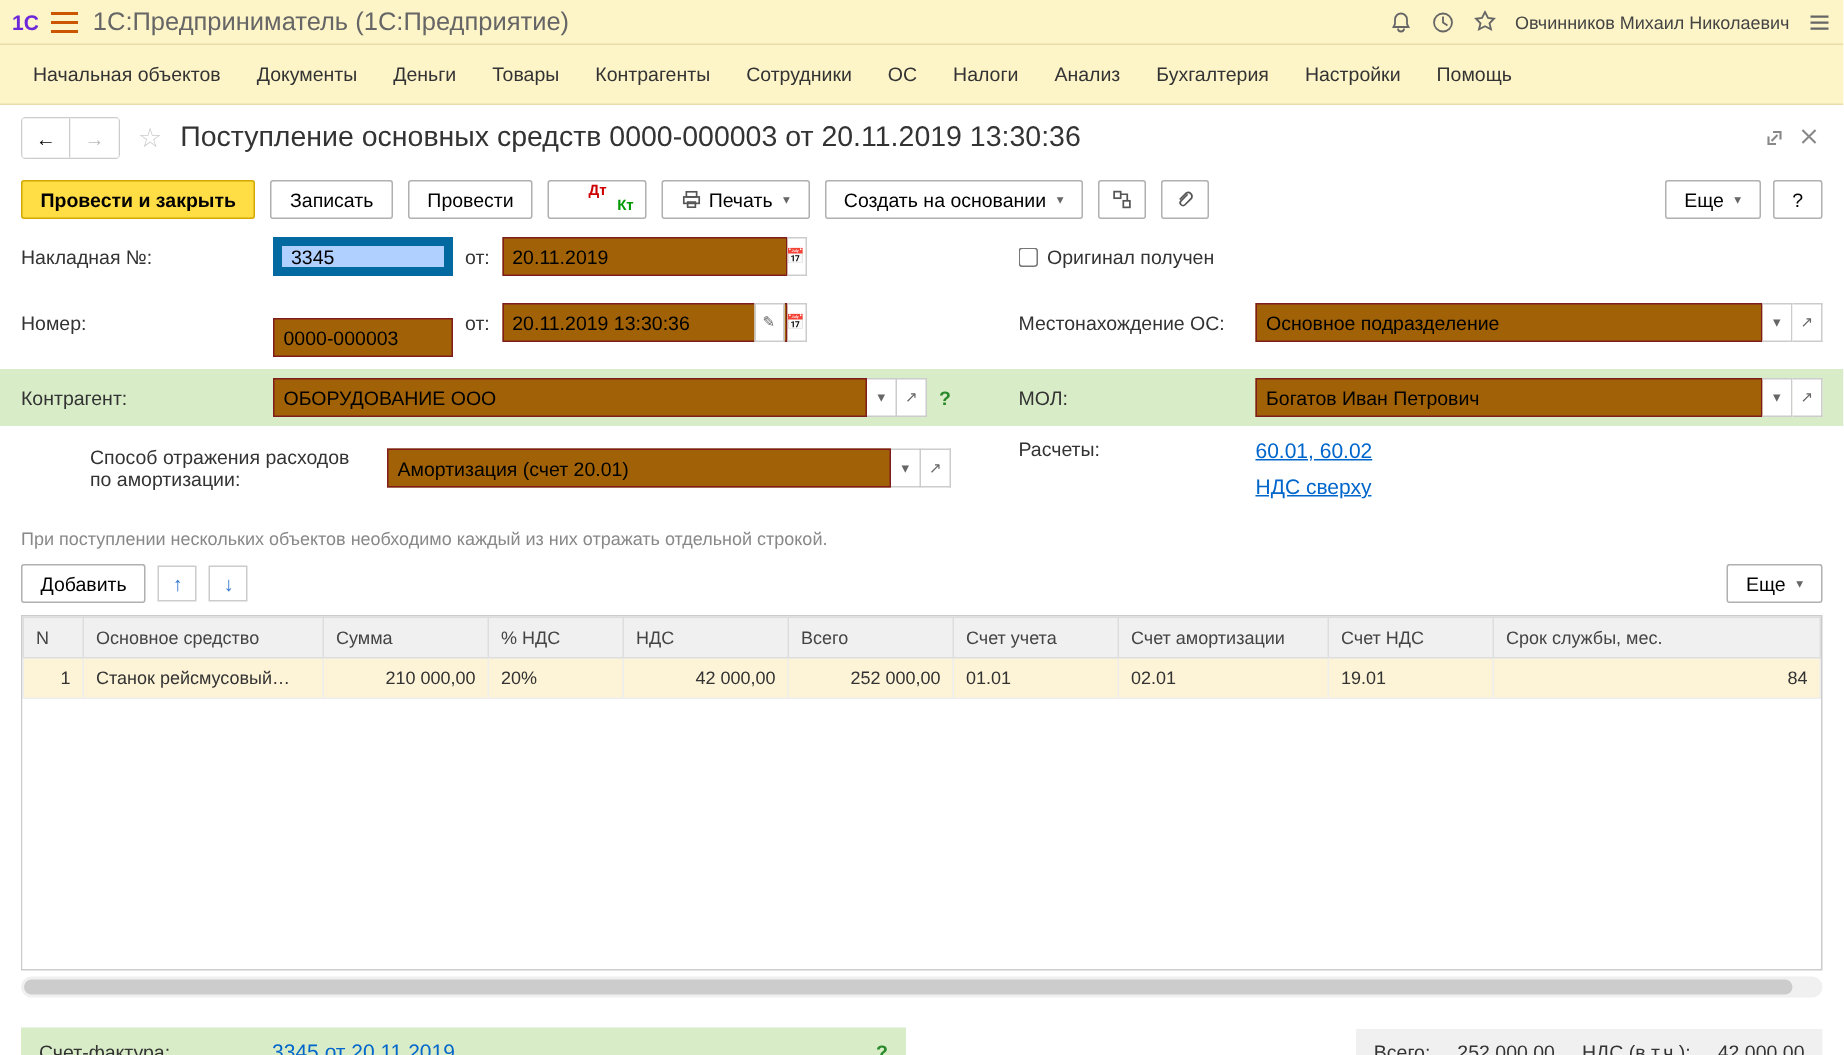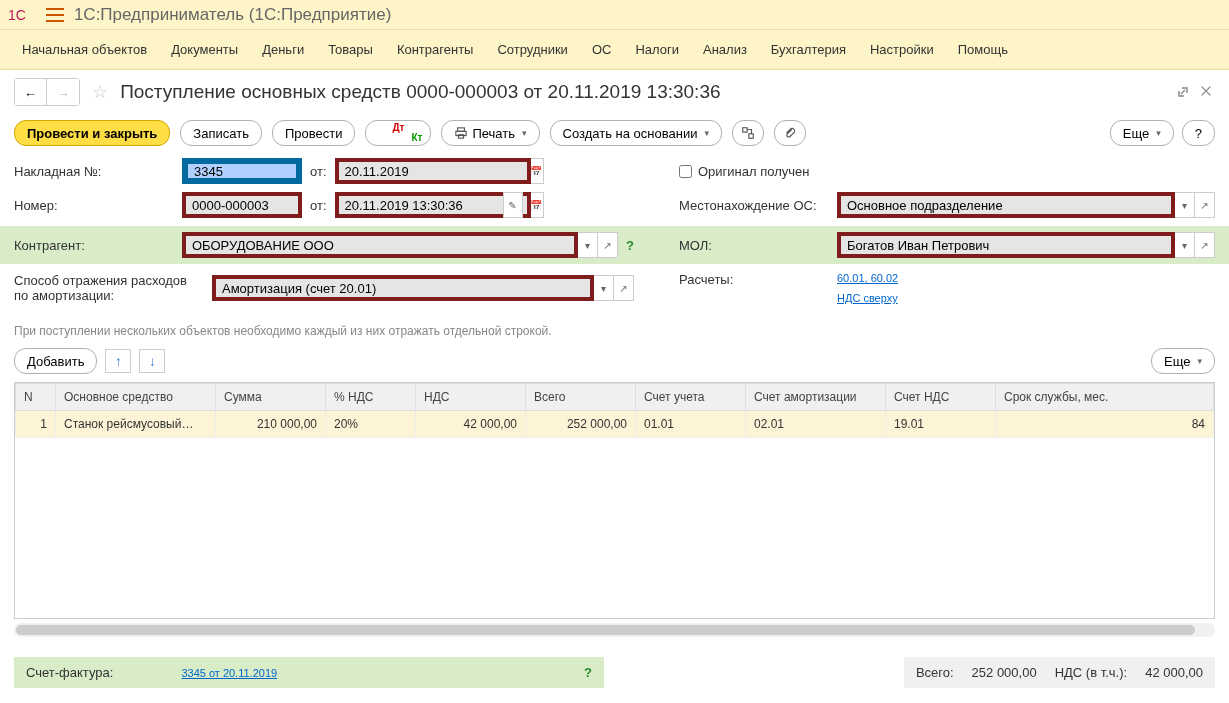--- a/index.html
+++ b/index.html
@@ -1,56 +1,56 @@
 <!DOCTYPE html>
 <html><head>
 <meta charset="utf-8">
 <style>
 * { box-sizing: border-box; margin: 0; padding: 0; }
 body { font-family: Arial, sans-serif; font-size: 13px; background: #fff; color: #333; width: 1229px; }
 .titlebar { background: #fdf5c8; height: 30px; display: flex; align-items: center; padding: 0 8px; border-bottom: 1px solid #e8dcaa; }
-.logo { color: #be185d; font-weight: normal; font-size: 14px; margin-right: 20px; }
+.logo { color: #6d28d9; font-weight: bold; font-size: 14px; margin-right: 8px; }
 .hamburger { width: 18px; height: 14px; display: flex; flex-direction: column; justify-content: space-between; margin-right: 10px; cursor: pointer; }
 .hamburger span { height: 2px; background: #cc5500; }
 .title-text { color: #666; font-size: 17px; }
 .titlebar-right { margin-left: auto; display: flex; align-items: center; gap: 12px; }
 .titlebar-icon { width: 16px; height: 16px; cursor: pointer; color: #666; }
 .user-name { font-size: 12px; color: #444; }
 .menubar { background: #fdf5c8; height: 40px; display: flex; align-items: center; padding: 0 10px; gap: 0; border-bottom: 1px solid #e8dcaa; }
 .menu-item { padding: 8px 12px; cursor: pointer; color: #333; font-size: 13px; }
 .toolbar { background: #fff; padding: 8px 14px; display: flex; align-items: center; gap: 8px; }
 .nav-buttons { display: flex; border: 1px solid #ccc; border-radius: 3px; }
 .nav-btn { width: 32px; height: 26px; display: flex; align-items: center; justify-content: center; cursor: pointer; background: #fff; border: none; }
 .nav-btn:first-child { border-right: 1px solid #ccc; }
 .star-icon { color: #ccc; font-size: 18px; margin: 0 4px; cursor: pointer; }
 .page-title { font-size: 19px; color: #333; font-weight: normal; }
 .toolbar-right { margin-left: auto; display: flex; gap: 8px; }
 .link-icon, .close-icon { width: 16px; height: 16px; cursor: pointer; color: #888; }
 .actions { padding: 6px 14px; display: flex; align-items: center; gap: 10px; }
-.btn { padding: 5px 12px; border: 1px solid #b0b0b0; background: #fff; cursor: pointer; border-radius: 12px; font-size: 13px; height: 26px; display: inline-flex; align-items: center; gap: 4px; }
+.btn { padding: 5px 12px; border: 1px solid #b0b0b0; background: #fff; cursor: pointer; border-radius: 2px; font-size: 13px; height: 26px; display: inline-flex; align-items: center; gap: 4px; }
 .btn-primary { background: #ffdd44; border-color: #d4a800; font-weight: bold; }
 .btn-dropdown::after { content: "▾"; font-size: 9px; margin-left: 3px; color: #666; }
 .btn-icon { padding: 4px 8px; }
 .form-area { padding: 6px 14px; }
 .form-row { display: flex; align-items: center; margin-bottom: 8px; gap: 8px; }
 .form-label { width: 160px; font-size: 13px; color: #333; }
-.form-label-wide { width: 190px; }
-.form-input { height: 26px; border: 4px solid #7f1d1d; padding: 2px 6px; font-size: 13px; background: #e5e5e5; }
+.form-label-wide { width: 190px; margin-left: 46px; }
+.form-input { height: 26px; border: 1px solid #7f1d1d; padding: 2px 6px; font-size: 13px; background: #a16207; }
 .input-highlight { border: 6px solid #0369a1; background: #b0d0ff; color: #000; }
 .input-highlight::selection { background: #3399ff; color: #fff; }
 .input-group { display: flex; }
 .input-group input { flex: 1; }
 .input-btn { width: 20px; height: 26px; border: 1px solid #ccc; border-left: none; background: #fff; cursor: pointer; font-size: 10px; color: #666; display: flex; align-items: center; justify-content: center; }
 .highlight-row { background: #d8ecc8; padding: 6px 0; margin: 0 -14px 8px -14px; }
 .highlight-row .form-row { padding: 0 14px; margin-bottom: 0; }
 .left-col { display: flex; align-items: center; gap: 8px; width: 620px; }
 .right-col { display: flex; align-items: center; gap: 8px; flex: 1; padding-left: 37px; }
 .label-sm { font-size: 13px; color: #333; min-width: 150px; }
 .checkbox-wrap { display: flex; align-items: center; gap: 6px; }
-.link-text { color: #0066cc; text-decoration: underline; cursor: pointer; font-size: 11px; }
+.link-text { color: #0066cc; text-decoration: underline; cursor: pointer; font-size: 14px; }
 .hint-text { font-size: 12px; color: #888; padding: 6px 14px; }
 .table-toolbar { padding: 4px 14px; display: flex; align-items: center; gap: 8px; }
 .arrow-btn { width: 26px; height: 24px; border: 1px solid #ccc; background: #fff; cursor: pointer; color: #3377cc; font-weight: bold; }
 .table-wrap { margin: 4px 14px; border: 1px solid #ccc; }
 .data-table { width: 100%; border-collapse: collapse; }
 .data-table th { background: #f0f0f0; border: 1px solid #ddd; padding: 6px 8px; text-align: left; font-weight: normal; font-size: 12px; color: #444; }
 .data-table td { border: 1px solid #eee; padding: 6px 8px; font-size: 12px; background: #fdf3d6; }
 .num-cell { text-align: right; }
 .table-body-area { height: 180px; background: #fff; }
 .scrollbar-track { height: 14px; background: #f0f0f0; margin: 2px 14px 0 14px; border-radius: 7px; position: relative; }
@@ -68,20 +68,44 @@
 <body>
 
 <div class="titlebar">
   <span class="logo">1C</span>
   <div class="hamburger">
       <span></span>
       <span></span>
       <span></span>
     </div>
   <span class="title-text">1С:Предприниматель  (1С:Предприятие)</span>
+  <div class="titlebar-right">
+    <span class="titlebar-icon">
+        <svg viewBox="0 0 16 16" width="16" height="16" fill="none" stroke="currentColor" stroke-width="1.2">
+          <path d="M8 2a4 4 0 0 0-4 4v3l-1 2h10l-1-2V6a4 4 0 0 0-4-4zM6 12a2 2 0 0 0 4 0"></path>
+        </svg>
+      </span>
+    <span class="titlebar-icon">
+        <svg viewBox="0 0 16 16" width="16" height="16" fill="none" stroke="currentColor" stroke-width="1.2">
+          <circle cx="8" cy="8" r="6"></circle>
+          <path d="M8 4v4l3 2"></path>
+        </svg>
+      </span>
+    <span class="titlebar-icon">
+        <svg viewBox="0 0 16 16" width="16" height="16" fill="none" stroke="currentColor" stroke-width="1.2">
+          <path d="M8 1l2 4 4 .5-3 3 1 4-4-2-4 2 1-4-3-3 4-.5z"></path>
+        </svg>
+      </span>
+    <span class="user-name">Овчинников Михаил Николаевич</span>
+    <span class="titlebar-icon">
+        <svg viewBox="0 0 16 16" width="16" height="16" stroke="currentColor" stroke-width="1.5">
+          <path d="M2 4h12M2 8h12M2 12h12"></path>
+        </svg>
+      </span>
+  </div>
 </div>
 
 <div class="menubar">
   <span class="menu-item">Начальная объектов</span>
   <span class="menu-item">Документы</span>
   <span class="menu-item">Деньги</span>
   <span class="menu-item">Товары</span>
   <span class="menu-item">Контрагенты</span>
   <span class="menu-item">Сотрудники</span>
   <span class="menu-item">ОС</span>
@@ -162,21 +186,21 @@
       <div class="checkbox-wrap">
         <input type="checkbox" style="">
         <span>Оригинал получен</span>
       </div>
     </div>
   </div>
 
   <div class="form-row">
     <div class="left-col">
       <span class="form-label">Номер:</span>
-      <input class="form-input" style="width: 120px;" value="0000-000003">
+      <input class="form-input" style="width: 120px; margin-top: 20px;" value="0000-000003">
       <span>от:</span>
       <div class="input-group" style="width:160px">
         <input class="form-input" value="20.11.2019 13:30:36" style="">
         <button class="input-btn">📅</button>
       </div>
       <button class="input-btn" style="border:1px solid #ccc">✎</button>
     </div>
     <div class="right-col">
       <span class="label-sm">Местонахождение ОС:</span>
       <div class="input-group" style="flex:1">

